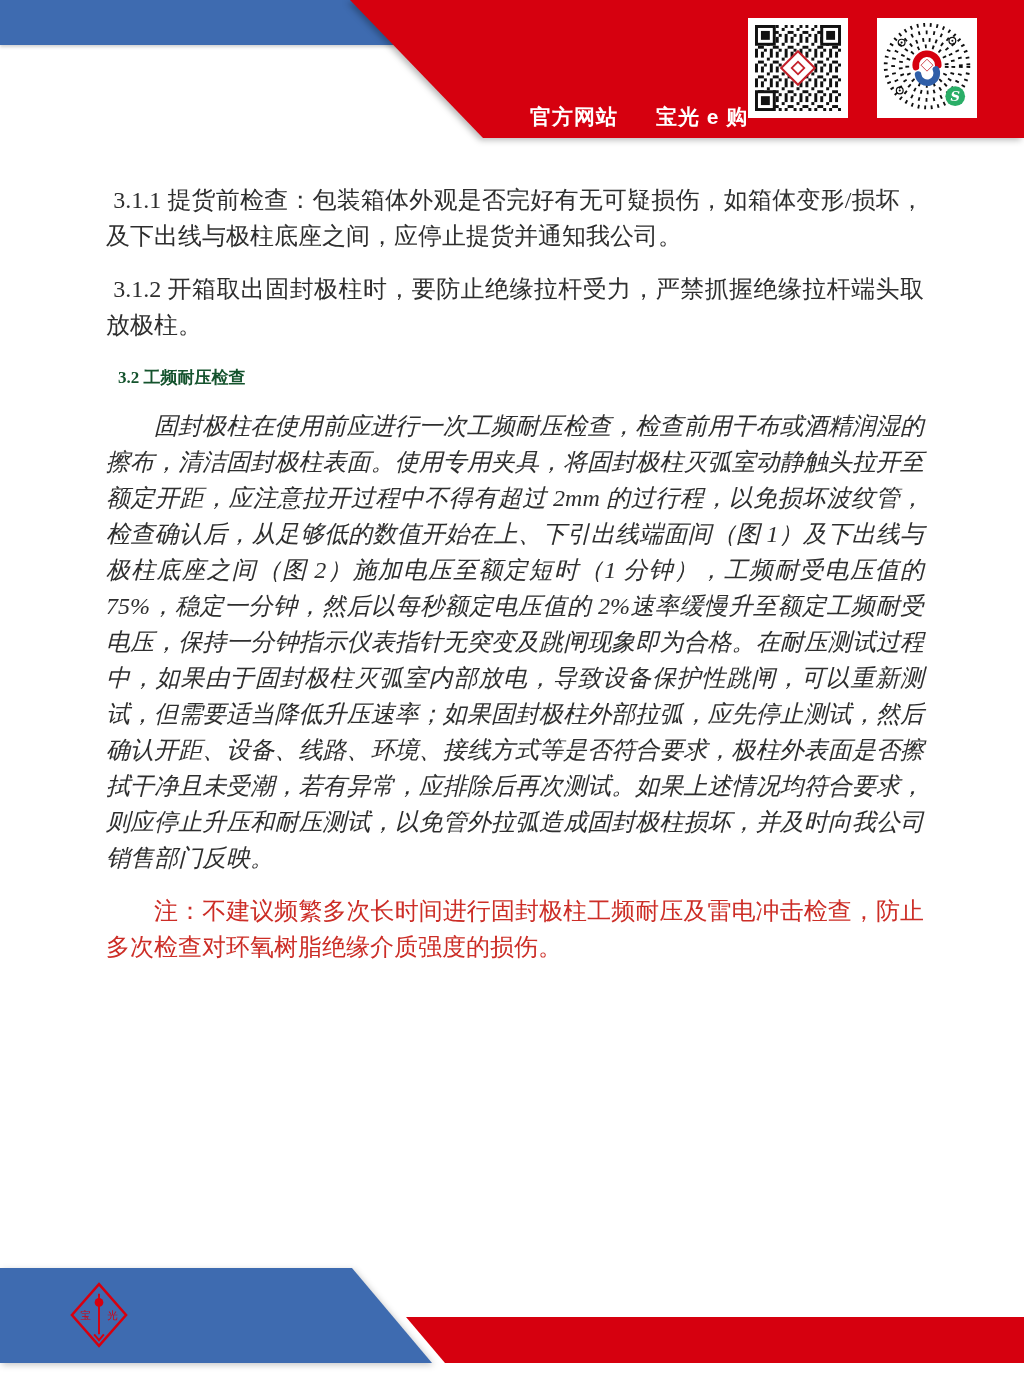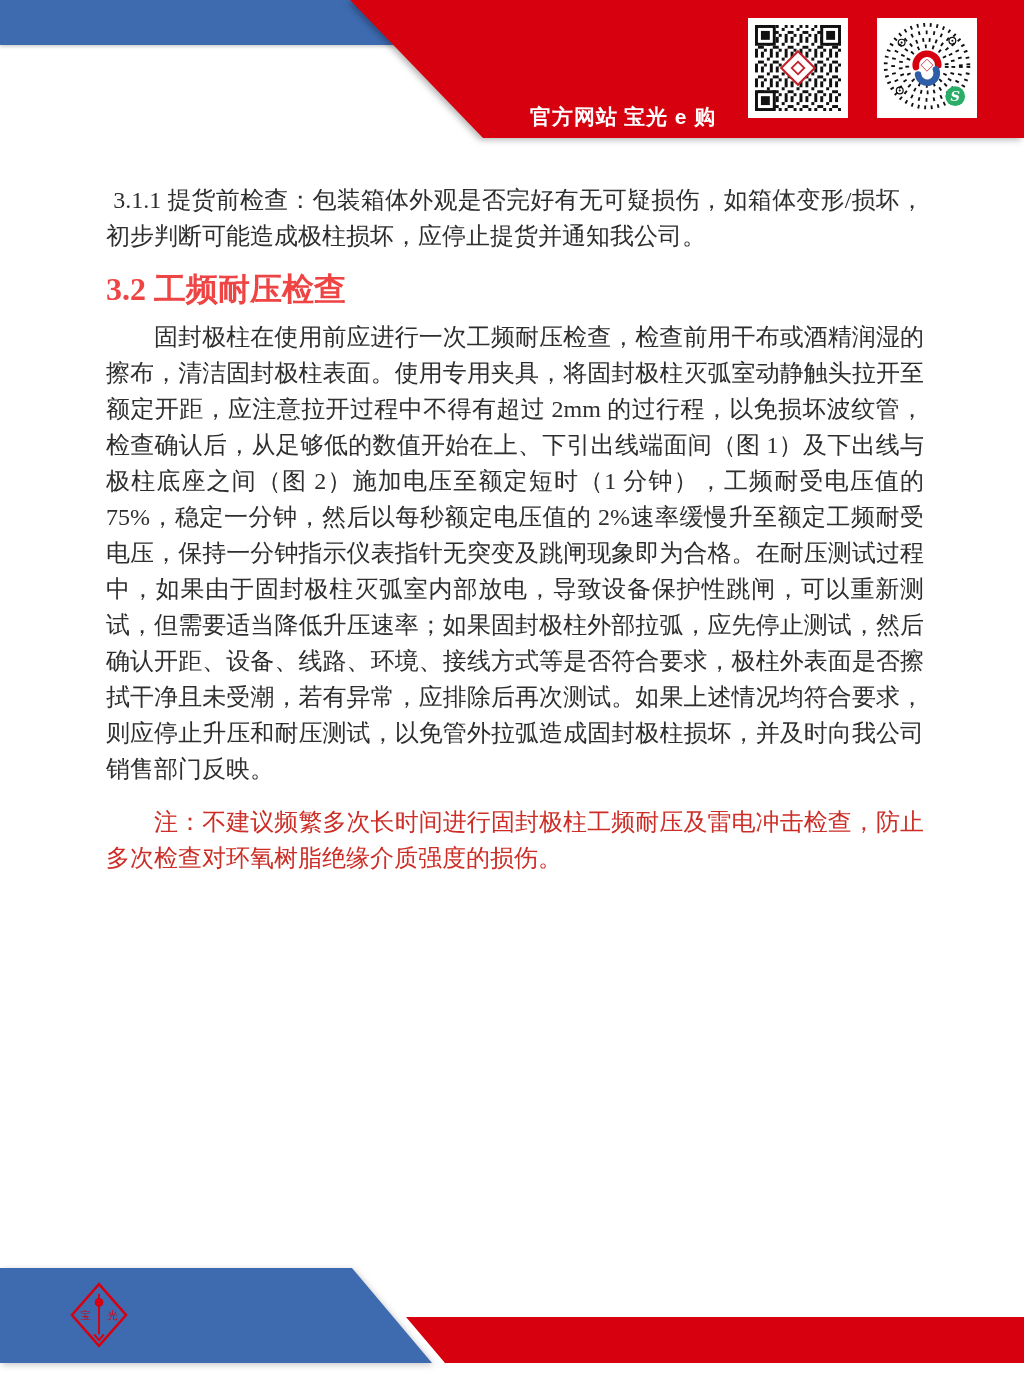--- a/index.html
+++ b/index.html
@@ -31,41 +31,41 @@
     background:var(--banner-red);
     clip-path:polygon(350px 0,1024px 0,1024px 138px,483px 138px);
     position:relative;
   }
   .hdr-label{
     position:absolute;top:103px;
     color:#fff;font-family:"Liberation Sans","DejaVu Sans",sans-serif;
     font-size:21px;font-weight:bold;letter-spacing:1px;white-space:nowrap;
   }
   .hdr-label.l1{left:530px;}
-  .hdr-label.l2{left:624px;}
+  .hdr-label.l2{left:656px;}
   .qr-card{
     position:absolute;top:18px;width:100px;height:100px;
     background:#fff;padding:0;box-sizing:border-box;
   }
   .qr-card.q1{left:748px;padding:7px;}
   .qr-card.q2{left:877px;padding:3px;}
   .qr-card svg{display:block;width:100%;height:100%;}
   
   .doc{
     position:absolute;left:106px;top:182px;width:818px;
     font-size:24px;line-height:36px;color:var(--text-color);
     text-align:justify;
   }
   .doc p{margin:0 0 17px;}
   .doc p.numbered{text-indent:0.3em;}
   .doc h2{
-    font-size:32px;font-weight:bold;line-height:36px;
-    margin:4px 0 12px;color:#ef4444;
-  }
-  .doc p.body-indent{text-indent:2em;}
+    font-size:17px;font-weight:bold;line-height:36px;
+    margin:4px 12px 12px;color:#14532d;
+  }
+  .doc p.body-indent{text-indent:2em;font-style:italic;}
   .doc p.note{
     color:var(--note-red);text-indent:2em;
   }
   
   .ftr-red-wrap{position:absolute;top:1317px;left:0;width:1024px;height:46px;}
   .ftr-red{
     width:100%;height:100%;background:var(--banner-red);
     clip-path:polygon(406px 0,1024px 0,1024px 46px,445px 46px);
   }
   .ftr-white-edge{
@@ -164,21 +164,22 @@
             <rect x="45.5" y="42.5" width="9" height="9" fill="#fff" stroke="#c4212a" stroke-width="0.8"></rect>
           </g>
           <circle cx="80" cy="80" r="10.5" fill="#2aae67"></circle>
           <text x="80" y="85" font-size="14" font-weight="bold" font-style="italic" font-family="'DejaVu Serif',serif" fill="#fff" text-anchor="middle">S</text>
         </svg>
       </div>
     </div>
   </div>
 
   <div class="doc">
-    <p class="numbered">3.1.1 提货前检查：包装箱体外观是否完好有无可疑损伤，如箱体变形/损坏，初步判断可能造成极柱损坏，应停止提货并通知我公司。</p>
+    <p class="numbered">3.1.1 提货前检查：包装箱体外观是否完好有无可疑损伤，如箱体变形/损坏，及下出线与极柱底座之间，应停止提货并通知我公司。</p>
+    <p class="numbered">3.1.2 开箱取出固封极柱时，要防止绝缘拉杆受力，严禁抓握绝缘拉杆端头取放极柱。</p>
     <h2>3.2 工频耐压检查</h2>
     <p class="body-indent">固封极柱在使用前应进行一次工频耐压检查，检查前用干布或酒精润湿的擦布，清洁固封极柱表面。使用专用夹具，将固封极柱灭弧室动静触头拉开至额定开距，应注意拉开过程中不得有超过 2mm 的过行程，以免损坏波纹管，检查确认后，从足够低的数值开始在上、下引出线端面间（图 1）及下出线与极柱底座之间（图 2）施加电压至额定短时（1 分钟），工频耐受电压值的 75%，稳定一分钟，然后以每秒额定电压值的 2%速率缓慢升至额定工频耐受电压，保持一分钟指示仪表指针无突变及跳闸现象即为合格。在耐压测试过程中，如果由于固封极柱灭弧室内部放电，导致设备保护性跳闸，可以重新测试，但需要适当降低升压速率；如果固封极柱外部拉弧，应先停止测试，然后确认开距、设备、线路、环境、接线方式等是否符合要求，极柱外表面是否擦拭干净且未受潮，若有异常，应排除后再次测试。如果上述情况均符合要求，则应停止升压和耐压测试，以免管外拉弧造成固封极柱损坏，并及时向我公司销售部门反映。</p>
     <p class="note">注：不建议频繁多次长时间进行固封极柱工频耐压及雷电冲击检查，防止多次检查对环氧树脂绝缘介质强度的损伤。</p>
   </div>
 
   <div class="ftr-red-wrap">
     <div class="ftr-red"></div>
   </div>
   <div class="ftr-white-edge"></div>
   <div class="ftr-blue-wrap">

